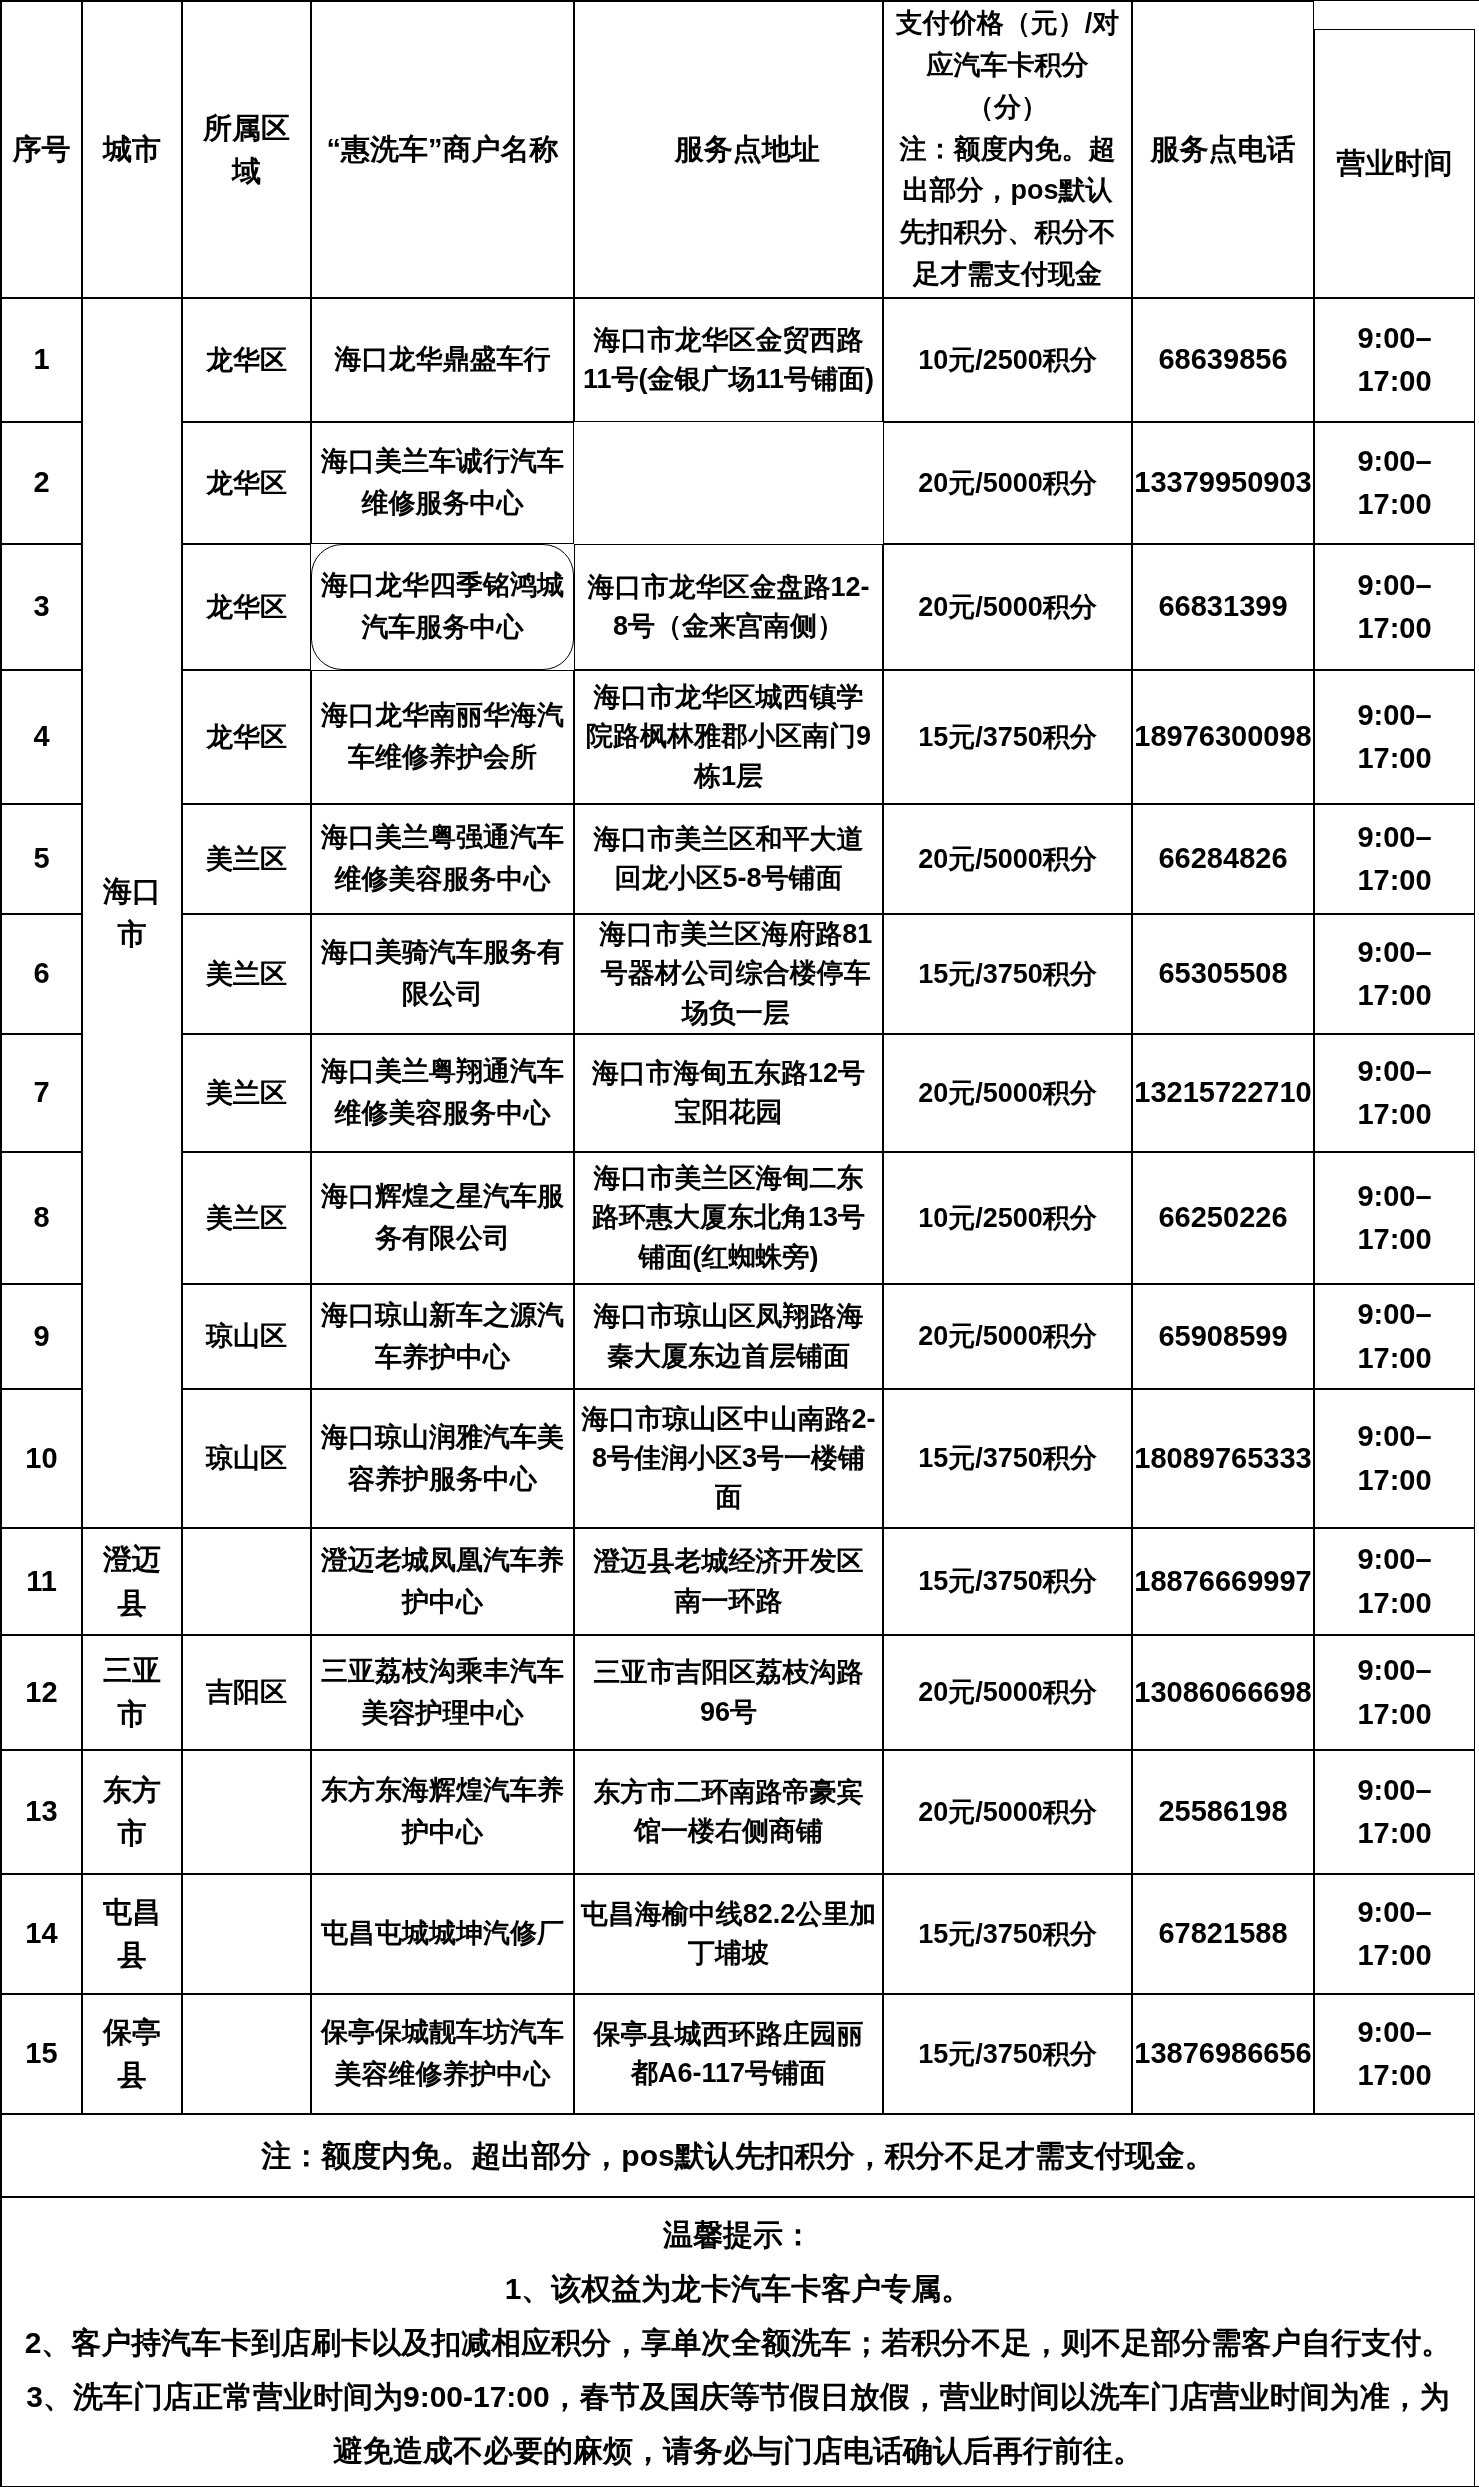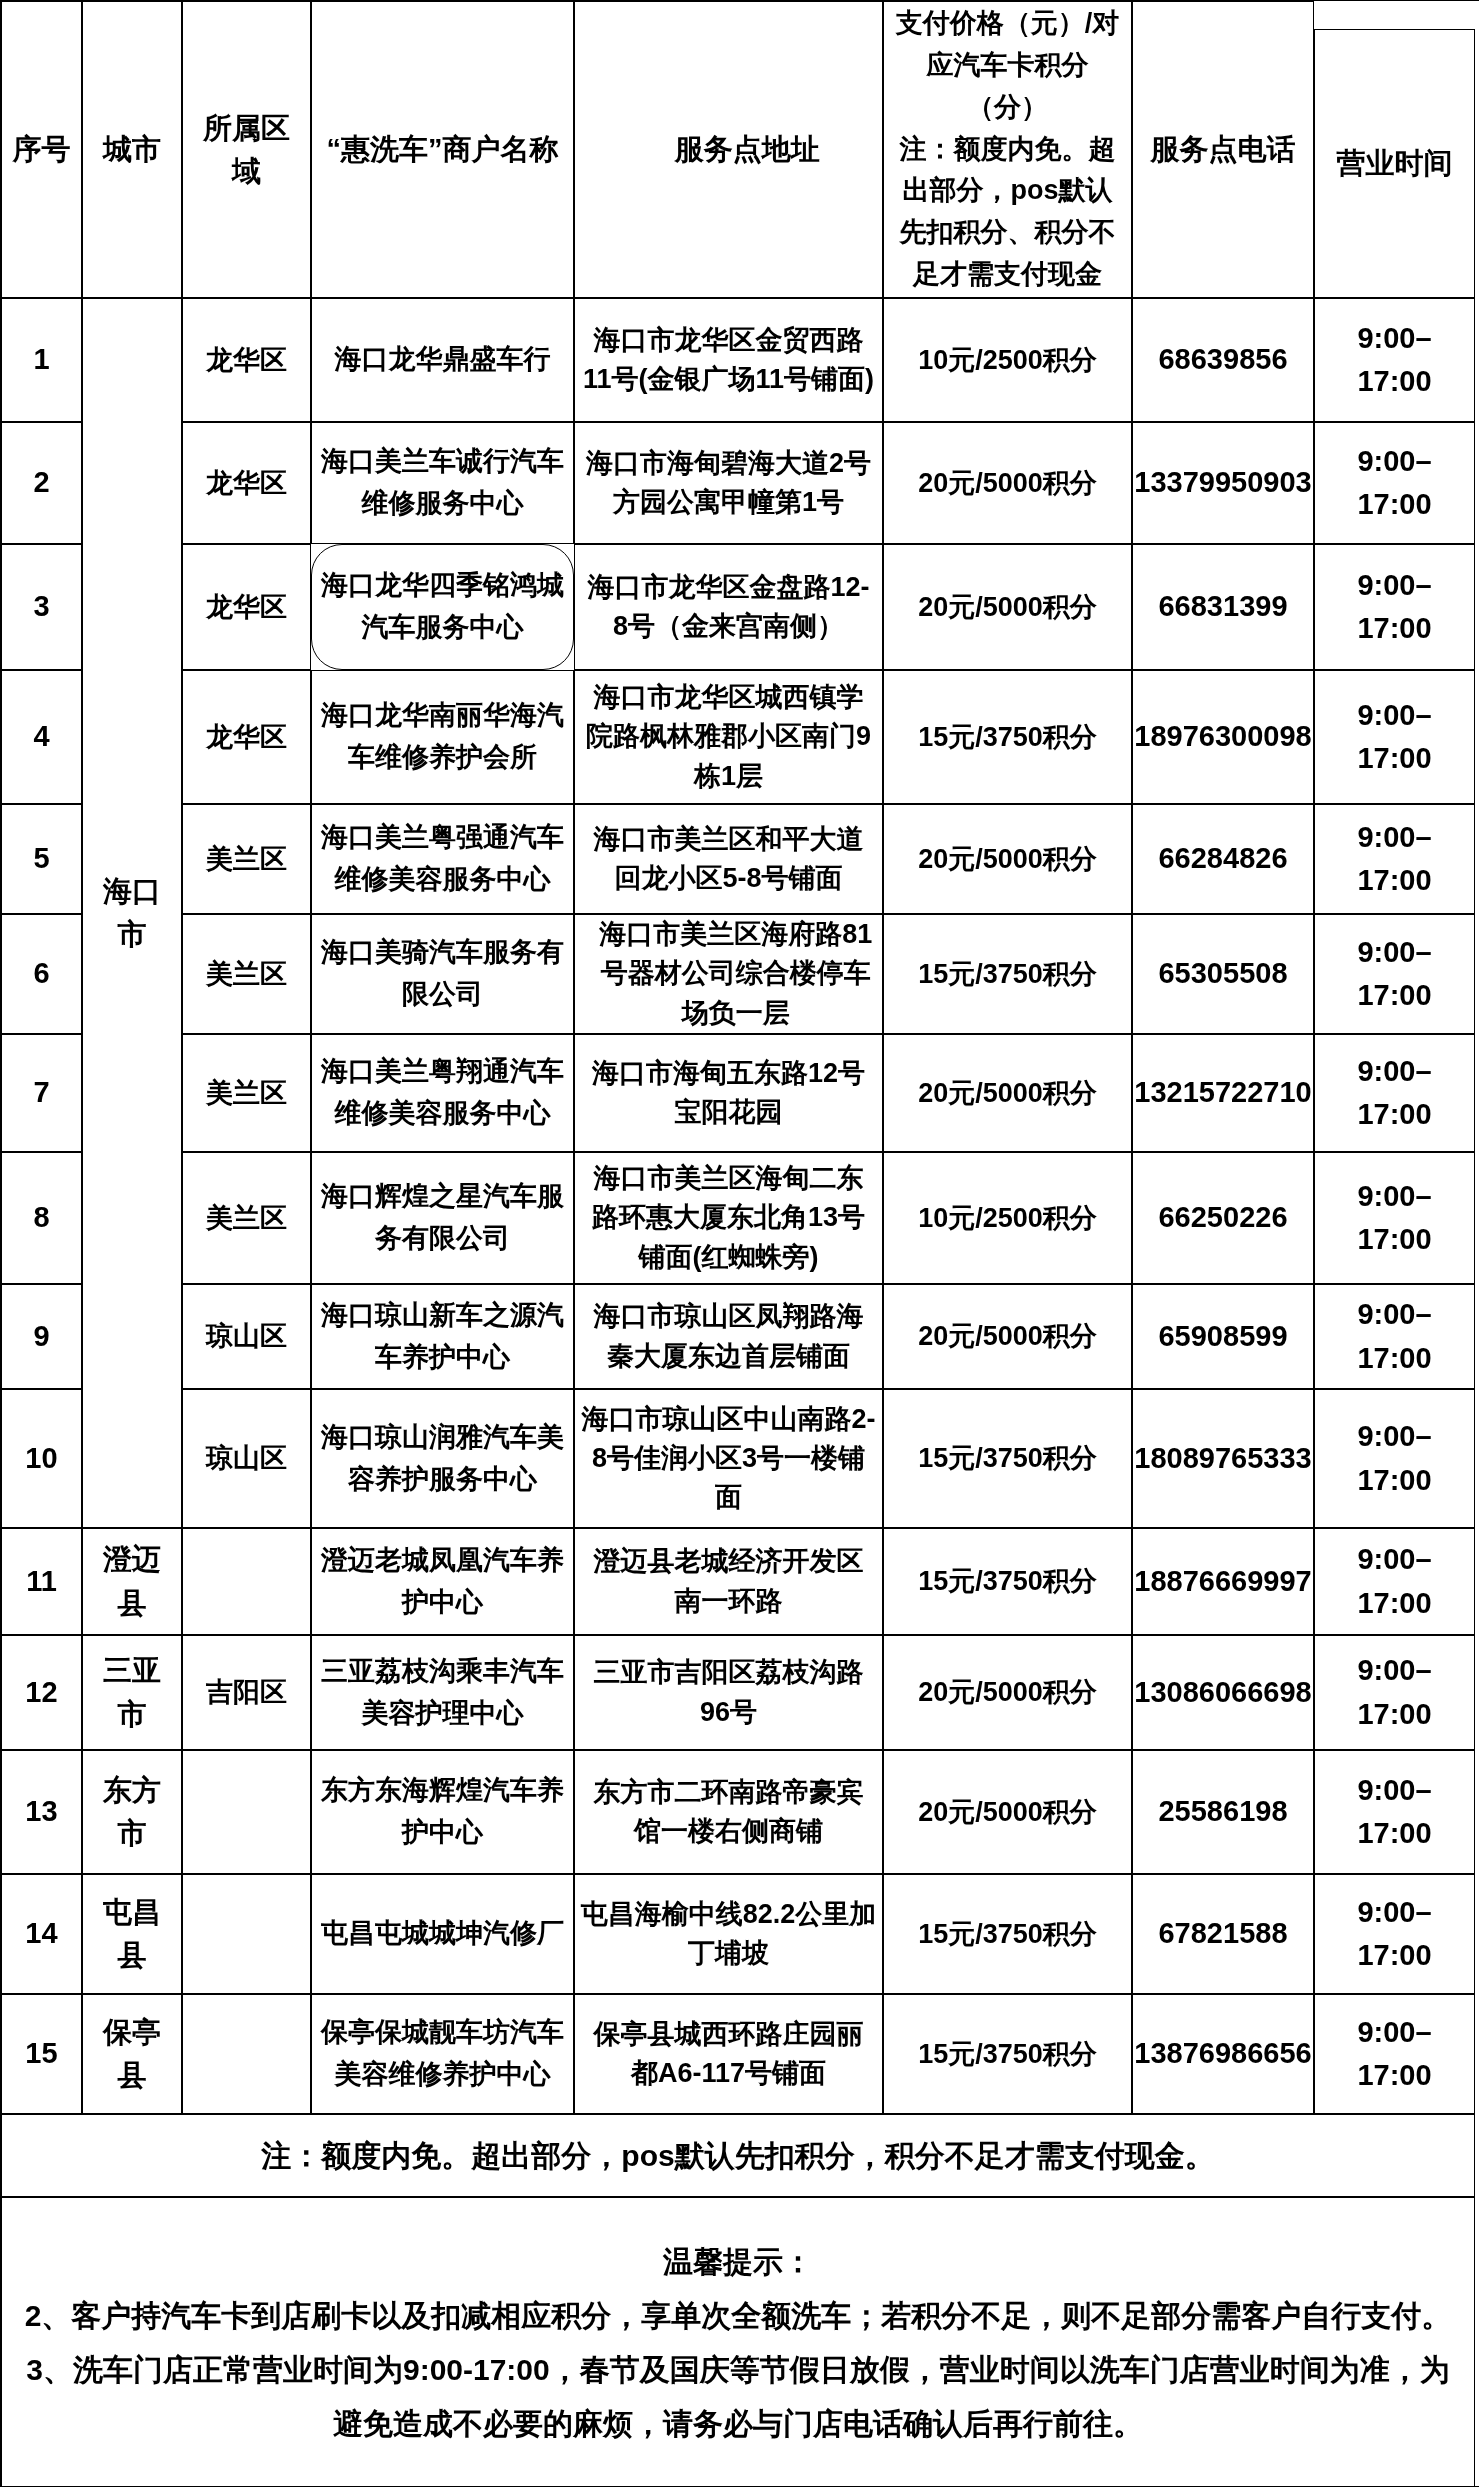--- a/index.html
+++ b/index.html
@@ -61,21 +61,20 @@
       <div class="cell num" style="grid-area: 2 / 2 / span 10;">海口市</div>
       <div class="cell " style="grid-area: 2 / 3;">龙华区</div>
       <div class="cell name" style="grid-area: 2 / 4;">海口龙华鼎盛车行</div>
       <div class="cell addr" style="grid-area: 2 / 5;">海口市龙华区金贸西路11号(金银广场11号铺面)</div>
       <div class="cell " style="grid-area: 2 / 6;">10元/2500积分</div>
       <div class="cell num" style="grid-area: 2 / 7;">68639856</div>
       <div class="cell num" style="grid-area: 2 / 8;">9:00–17:00</div>
       <div class="cell num" style="grid-area: 3 / 1;">2</div>
       <div class="cell " style="grid-area: 3 / 3;">龙华区</div>
       <div class="cell name" style="grid-area: 3 / 4;">海口美兰车诚行汽车维修服务中心</div>
-      <div class="cell addr" style="grid-area: 3 / 5;">海口市海甸碧海大道2号方园公寓甲幢第1号</div>
       <div class="cell " style="grid-area: 3 / 6;">20元/5000积分</div>
       <div class="cell num" style="grid-area: 3 / 7;">13379950903</div>
       <div class="cell num" style="grid-area: 3 / 8;">9:00–17:00</div>
       <div class="cell num" style="grid-area: 4 / 1;">3</div>
       <div class="cell " style="grid-area: 4 / 3;">龙华区</div>
       <div class="cell name" style="grid-area: 4 / 4; border-radius: 31px;">海口龙华四季铭鸿城汽车服务中心</div>
       <div class="cell addr" style="grid-area: 4 / 5;">海口市龙华区金盘路12-8号（金来宫南侧）</div>
       <div class="cell " style="grid-area: 4 / 6;">20元/5000积分</div>
       <div class="cell num" style="grid-area: 4 / 7;">66831399</div>
       <div class="cell num" style="grid-area: 4 / 8;">9:00–17:00</div>
@@ -164,18 +163,19 @@
       <div class="cell num" style="grid-area: 16 / 2 / span 1;">保亭县</div>
       <div class="cell " style="grid-area: 16 / 3;"></div>
       <div class="cell name" style="grid-area: 16 / 4;">保亭保城靓车坊汽车美容维修养护中心</div>
       <div class="cell addr" style="grid-area: 16 / 5;">保亭县城西环路庄园丽都A6-117号铺面</div>
       <div class="cell " style="grid-area: 16 / 6;">15元/3750积分</div>
       <div class="cell num" style="grid-area: 16 / 7;">13876986656</div>
       <div class="cell num" style="grid-area: 16 / 8;">9:00–17:00</div>
       <div class="cell note-row" style="grid-area: 17 / 1 / auto / span 8;">注：额度内免。超出部分，pos默认先扣积分，积分不足才需支付现金。</div>
       <div class="tips" style="grid-area: 18 / 1 / auto / span 8;">
         <div>温馨提示：</div>
+        <div>1、该权益为龙卡汽车卡客户专属。</div>
         <div>2、客户持汽车卡到店刷卡以及扣减相应积分，享单次全额洗车；若积分不足，则不足部分需客户自行支付。</div>
         <div>3、洗车门店正常营业时间为9:00-17:00，春节及国庆等节假日放假，营业时间以洗车门店营业时间为准，为避免造成不必要的麻烦，请务必与门店电话确认后再行前往。</div>
       </div>
     </div>
 </div>
 
 
 </body></html>

